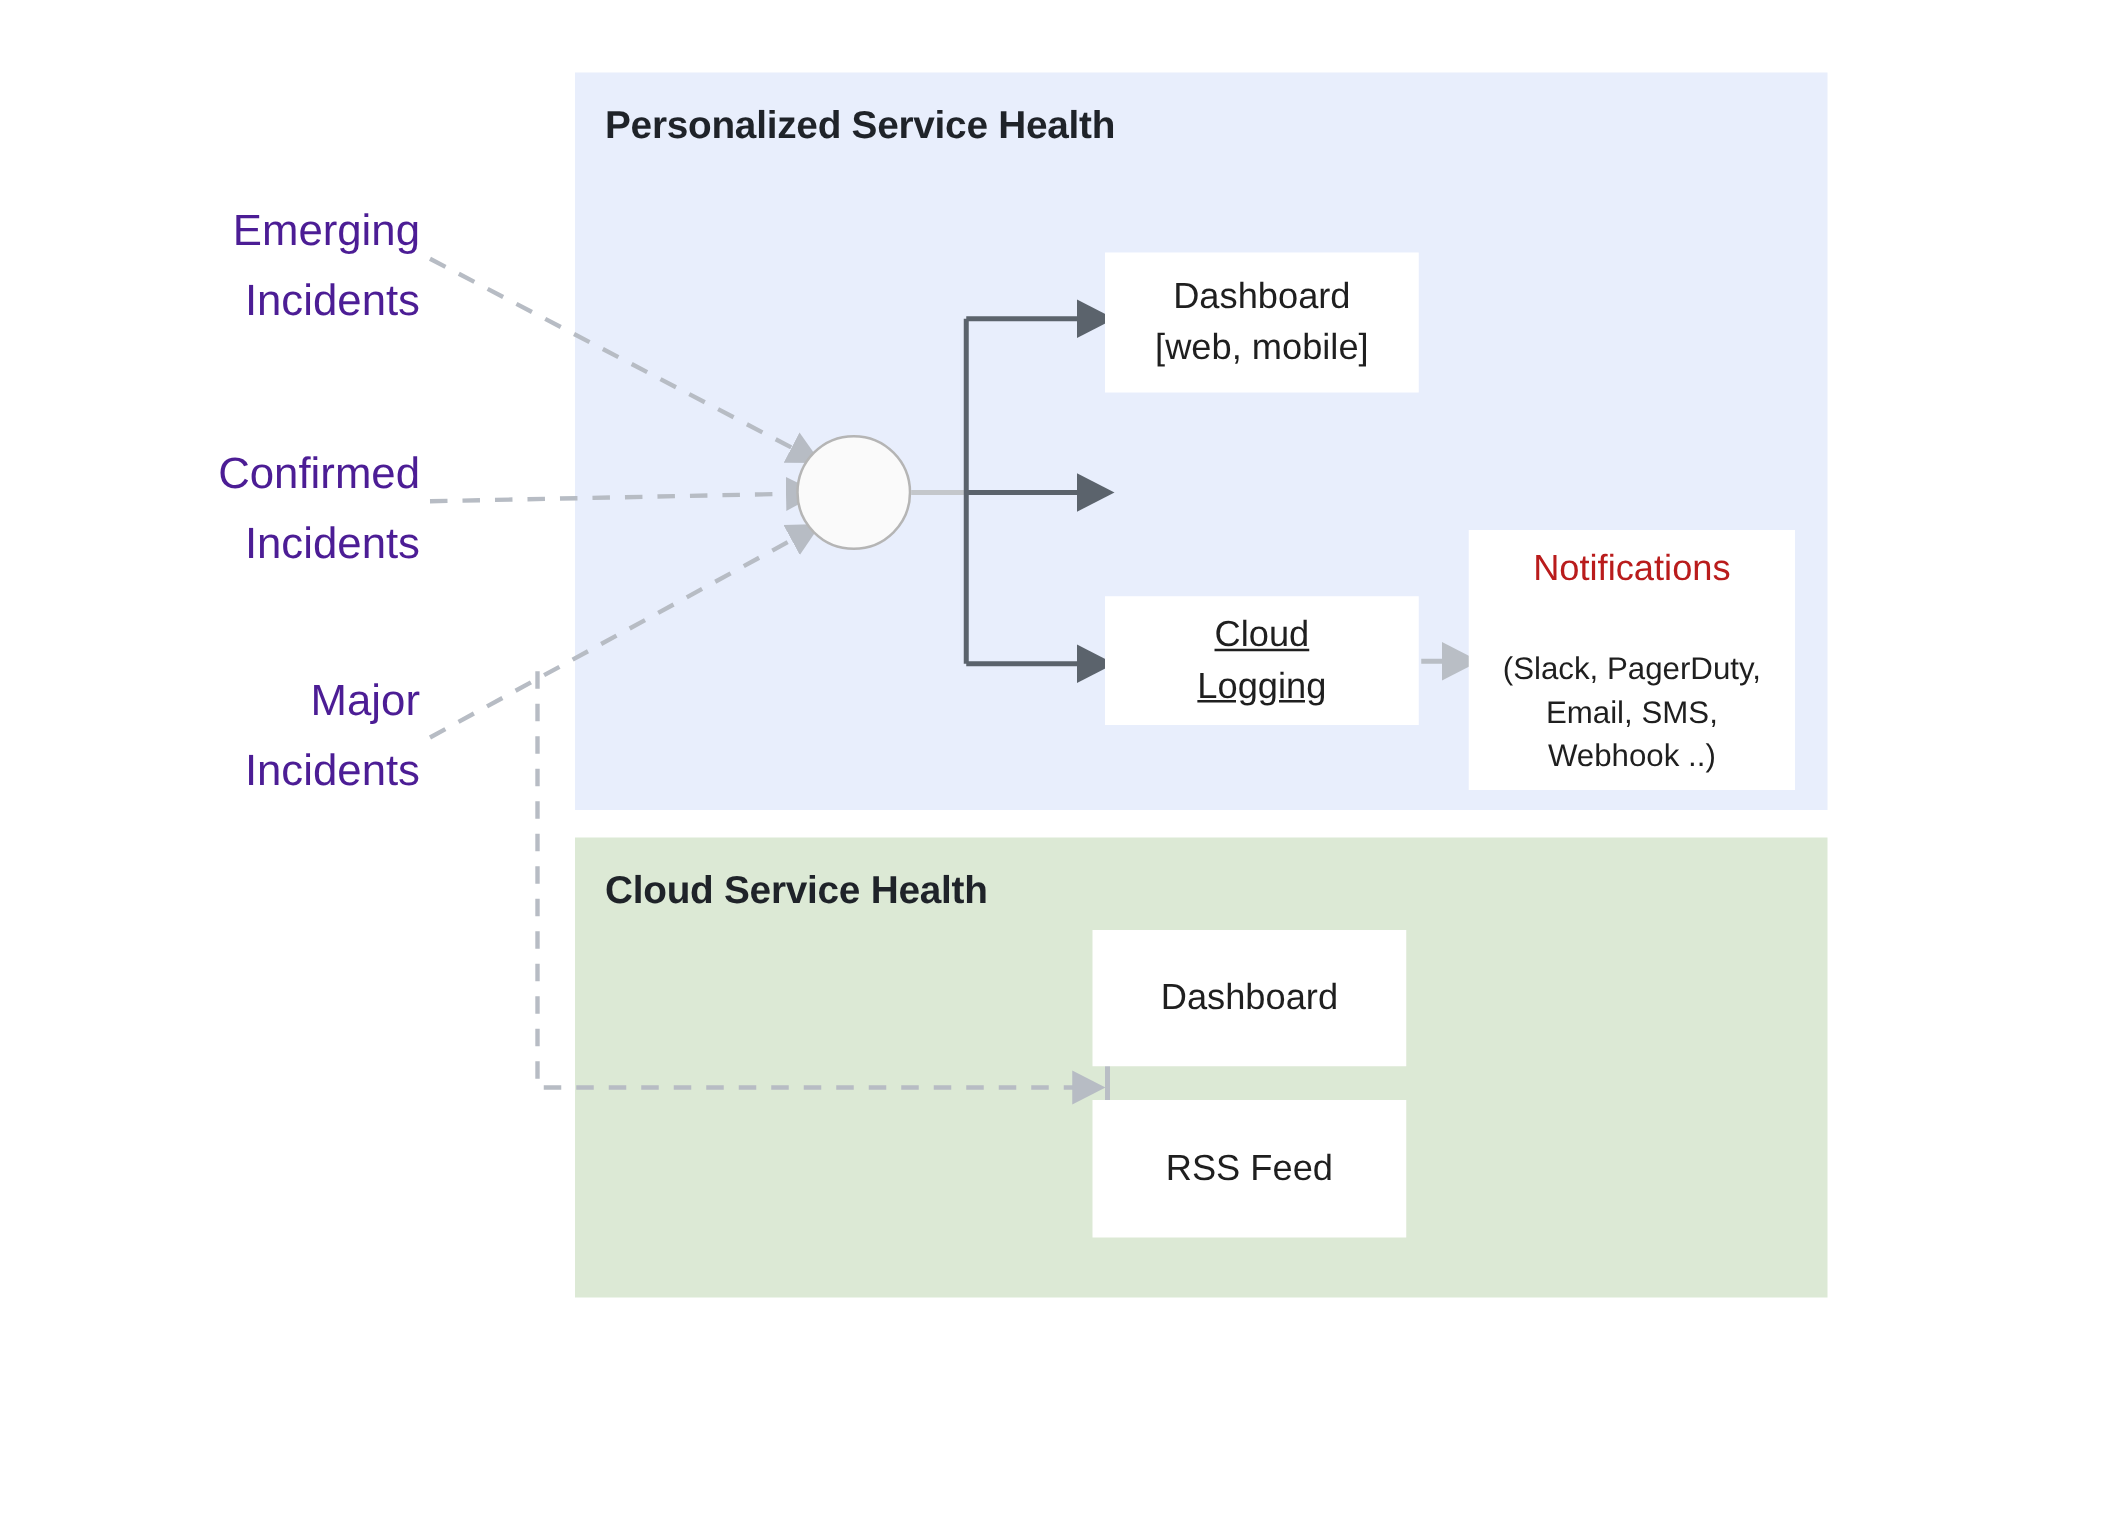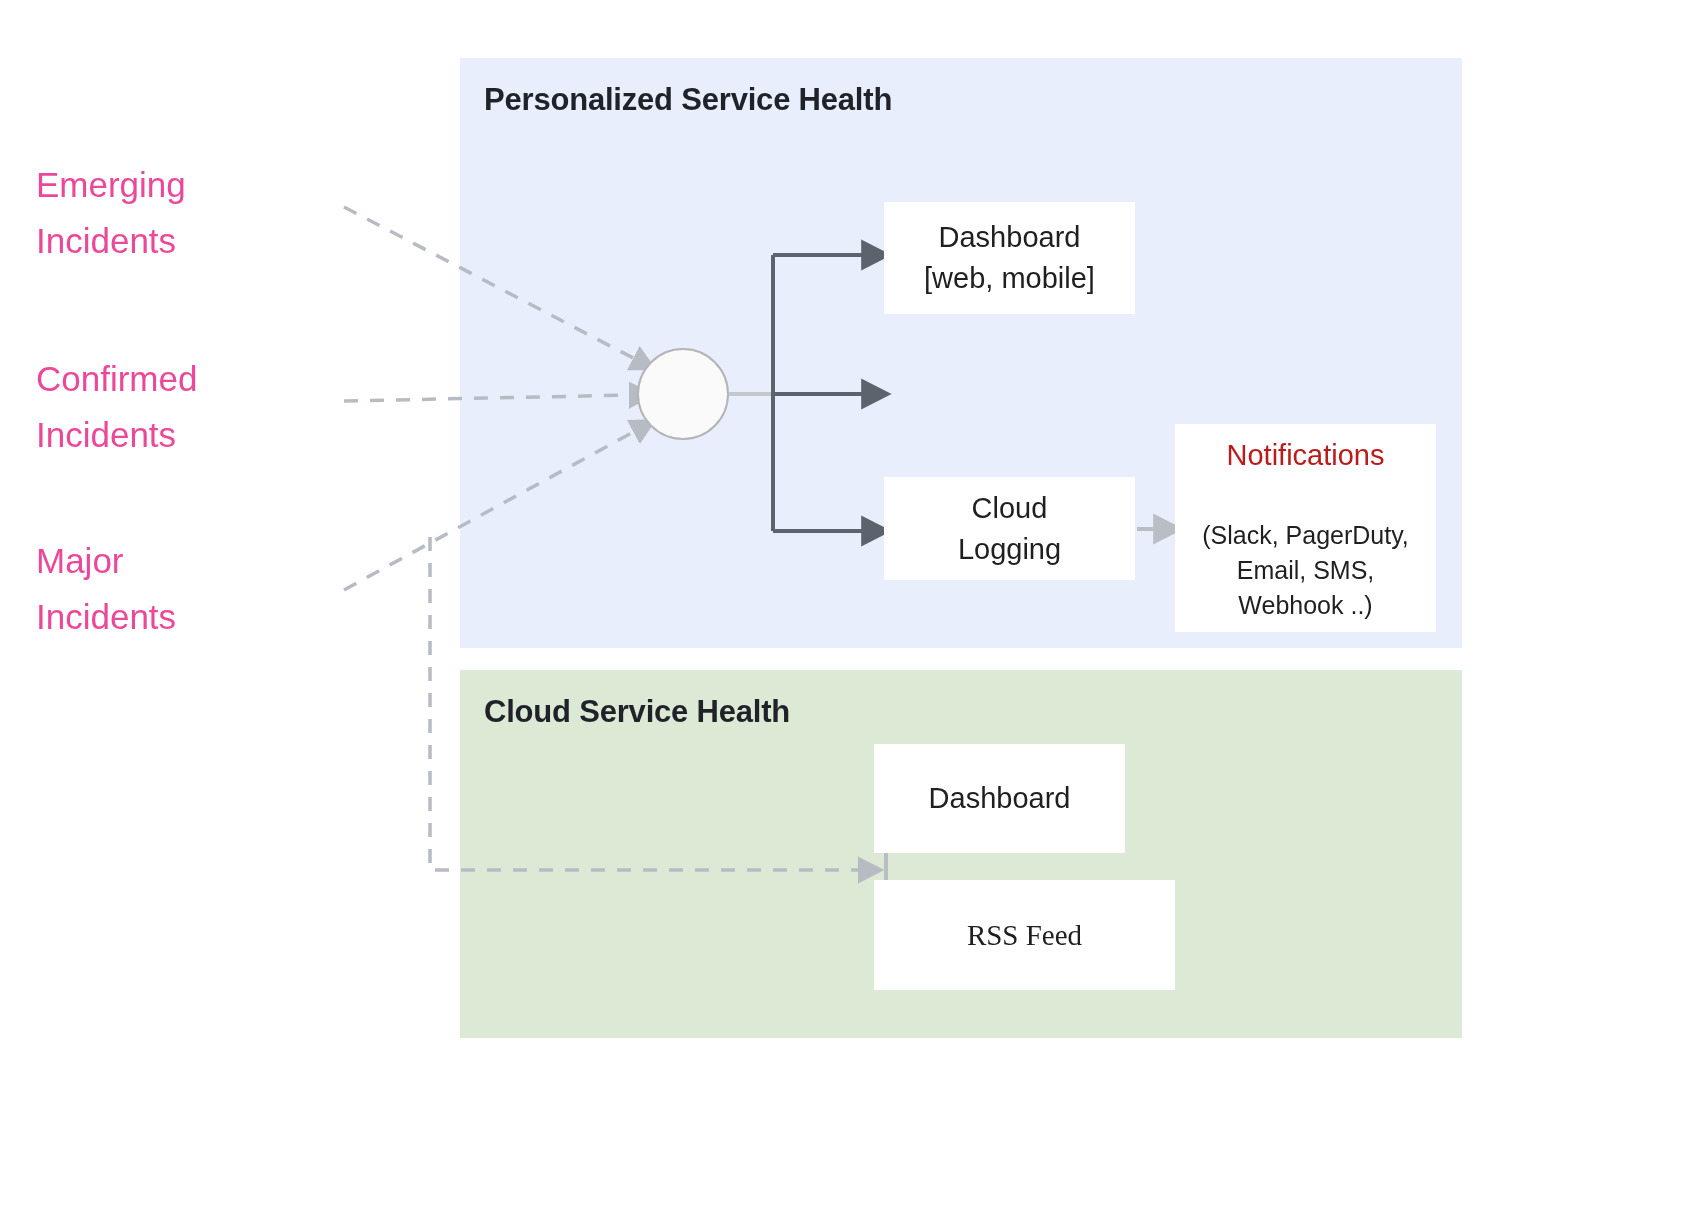--- a/index.html
+++ b/index.html
@@ -46,24 +46,24 @@
     font-weight: bold;
     color: #1f2329;
     letter-spacing: -0.2px;
     white-space: nowrap;
   }
 
   
   .source-label {
     position: absolute;
     width: 300px;
-    text-align: left;
+    text-align: right;
     font-size: 35px;
     line-height: 56px;
-    color: #ec4899;
+    color: #4c1d95;
     white-space: pre-line;
   }
   #source-emerging   { left: 36px; top: 157px; }
   #source-confirmed  { left: 36px; top: 351px; }
   #source-major      { left: 36px; top: 533px; }
 
   
   .box {
     position: absolute;
     background: #ffffff;
@@ -73,24 +73,24 @@
     text-align: center;
     box-sizing: border-box;
     font-size: 29px;
     line-height: 41px;
     color: #1f1f1f;
     white-space: pre-line;
     padding: 4px 10px;
   }
   #box-dashboard-web  { left: 884px; top: 202px; width: 251px; height: 112px; }
   #box-api            { left: 884px; top: 348px; width: 251px; height: 106px; }
-  #box-cloud-logging  { left: 884px; top: 477px; width: 251px; height: 103px; }
+  #box-cloud-logging  { left: 884px; top: 477px; width: 251px; height: 103px; text-decoration: underline; }
   #box-notifications  { left: 1175px; top: 424px; width: 261px; height: 208px; }
   #box-csh-dashboard  { left: 874px; top: 744px; width: 251px; height: 109px; }
-  #box-csh-rss        { left: 874px; top: 880px; width: 301px; height: 110px; font-family: Liberation Serif, serif; }
+  #box-csh-rss        { left: 874px; top: 880px; width: 251px; height: 110px; }
 
   .notif-wrap {
     display: block;
     width: 100%;
     text-align: center;
   }
   .notif-title {
     display: block;
     font-size: 29px;
     line-height: 44px;

